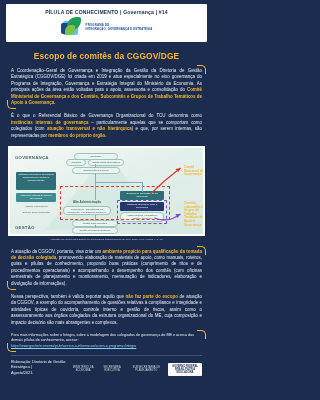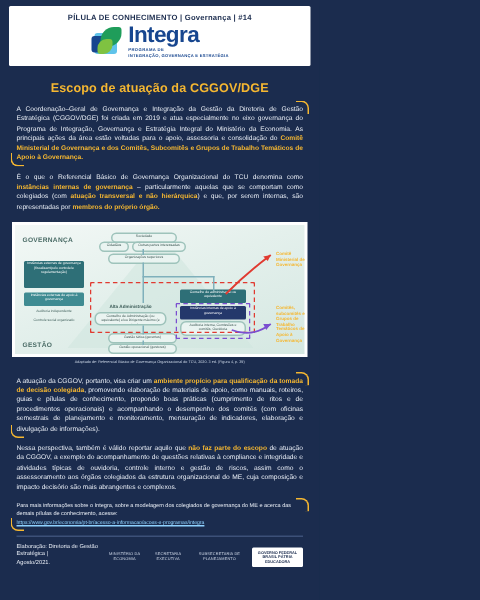--- a/index.html
+++ b/index.html
@@ -226,28 +226,27 @@
   <div class="header-band">
     <div class="kicker">PÍLULA DE CONHECIMENTO | Governança | #14</div>
     <div class="logo-row">
       <div class="logo-mark">
         <div class="sq-blue"></div>
         <div class="sq-dark"></div>
         <div class="leaf-g"></div>
         <div class="leaf-lg"></div>
       </div>
       <div class="logo-text">
-        <div class="logo-word">Integra</div>
         <div class="logo-sub1">PROGRAMA DE</div>
         <div class="logo-sub2">INTEGRAÇÃO, GOVERNANÇA E ESTRATÉGIA</div>
       </div>
     </div>
   </div>
 
-  <div class="page-title">Escopo de atuação da CGGOV/DGE</div>
+  <div class="page-title">Escopo de comitês da CGGOV/DGE</div>
 
   <div class="body-wrap">
 
     <div class="bracket-box">
       <span class="br tr"></span>
       <span class="br bl"></span>
       <p class="para"><span>A Coordenação–Geral de Governança e Integração da Gestão da Diretoria de Gestão Estratégica (CGGOV/DGE) foi criada em 2019 e atua especialmente no eixo governança do Programa de Integração, Governança e Estratégia Integral do Ministério da Economia. As principais ações da área estão voltadas para o apoio, assessoria e consolidação do </span><span class="hl">Comitê Ministerial de Governança e dos Comitês, Subcomitês e Grupos de Trabalho Temáticos de Apoio à Governança.</span></p>
     </div>
 
     <p class="para"><span>É o que o Referencial Básico de Governança Organizacional do TCU denomina como </span><span class="hl">instâncias internas de governança</span><span> – particularmente aquelas que se comportam como colegiados (com </span><span class="hl">atuação transversal e não hierárquica</span><span>) e que, por serem internas, são representadas por </span><span class="hl">membros do próprio órgão.</span></p>

